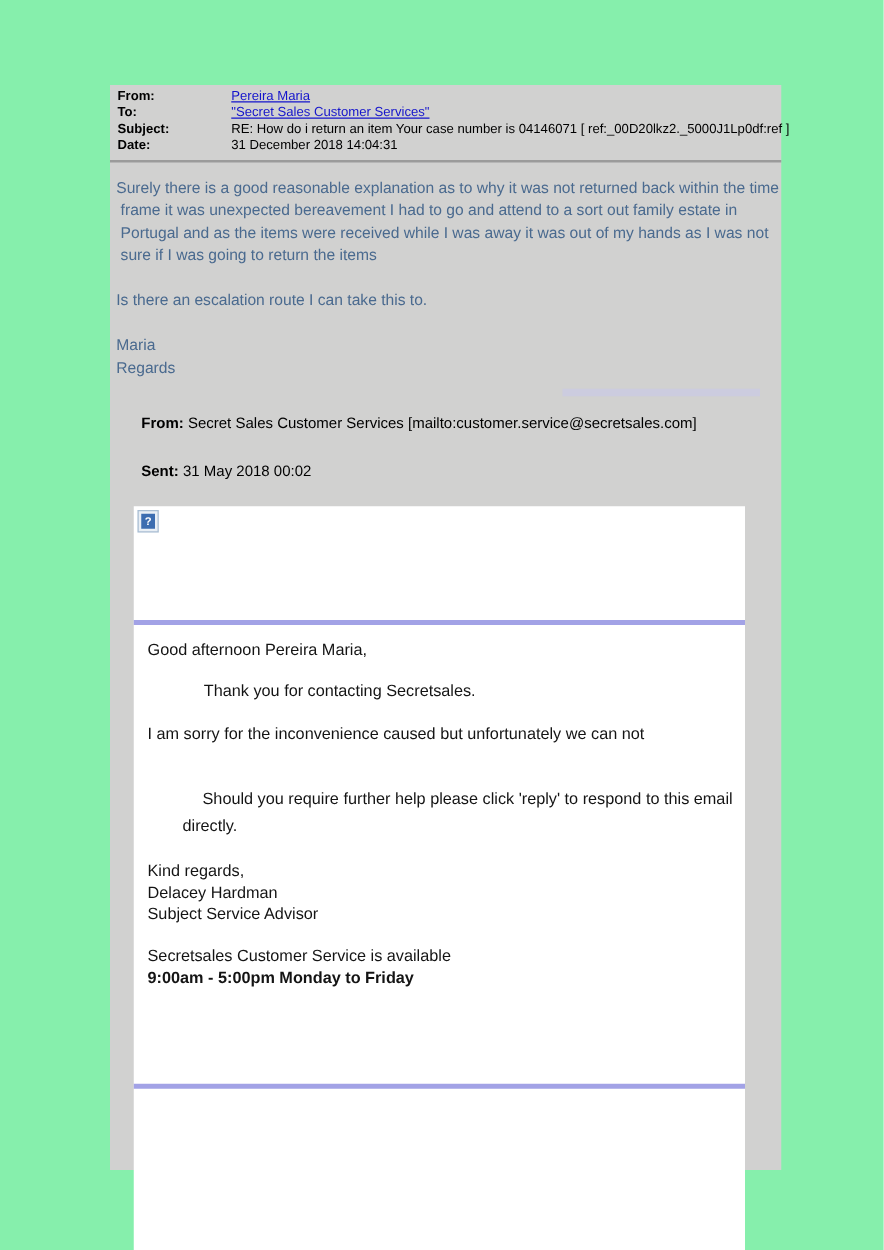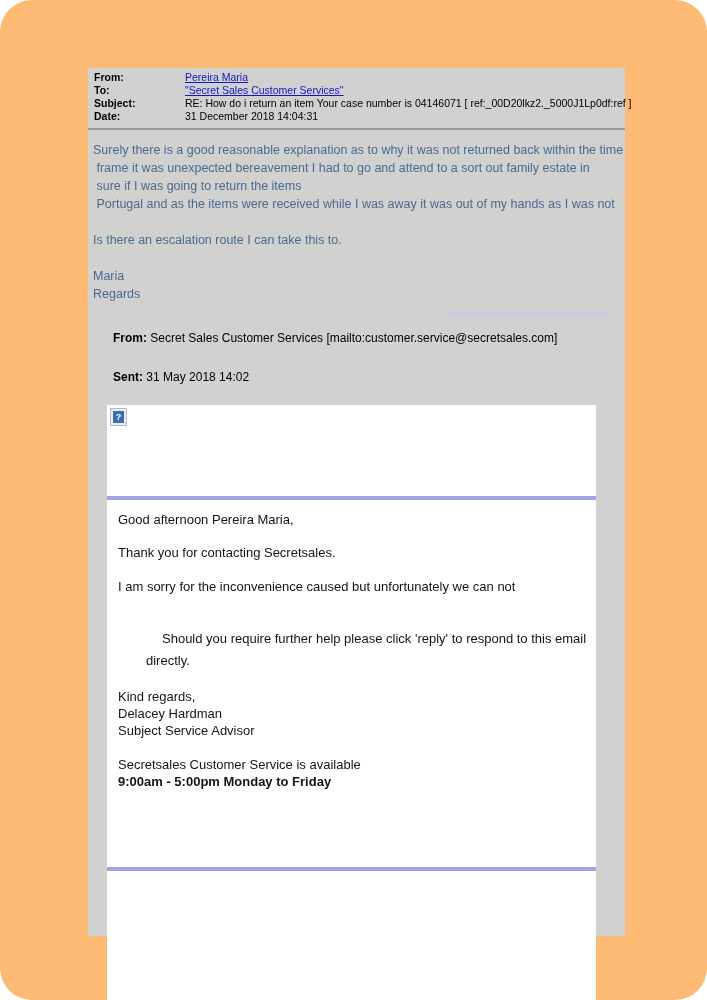--- a/index.html
+++ b/index.html
@@ -1,18 +1,18 @@
 <!DOCTYPE html>
 <html><head>
 <meta charset="utf-8">
 <style>
   * { margin:0; padding:0; box-sizing:border-box; }
   html,body { width:707px; height:1000px; background:#ffffff;
     font-family:"Liberation Sans","DejaVu Sans",sans-serif; }
-  .page { position:relative; width:707px; height:1000px; background:#fdba74; overflow:hidden;border-radius:32px; }
+  .page { position:relative; width:707px; height:1000px; background:#86efac; overflow:hidden; }
 
   
   .gray-band { position:absolute; left:88px; top:68px; width:537px; height:868px; background:#d1d1d0; }
 
   
   .hdr { position:absolute; left:94px; top:71px; width:525px; font-size:10.5px; line-height:13px; color:#000; }
   .hdr-row { display:flex; white-space:pre; }
   .hdr-label { font-weight:bold; width:91px; flex:0 0 91px; }
   .hdr-value { color:#000; }
   .hdr-link { color:#1414cc; text-decoration:underline; cursor:pointer; }
@@ -71,35 +71,35 @@
       <span class="hdr-value">31 December 2018 14:04:31</span>
     </div>
   </div>
   <div class="hdr-sep"></div>
 
   <div class="strip"></div>
 
   <div class="teal-body">
     <div>Surely there is a good reasonable explanation as to why it was not returned back within the time</div>
     <div> frame it was unexpected bereavement I had to go and attend to a sort out family estate in</div>
+    <div> Portugal and as the items were received while I was away it was out of my hands as I was not</div>
     <div> sure if I was going to return the items</div>
-    <div> Portugal and as the items were received while I was away it was out of my hands as I was not</div>
     <div class="teal-gap"></div>
     <div>Is there an escalation route I can take this to.</div>
     <div class="teal-gap"></div>
     <div>Maria</div>
     <div>Regards</div>
   </div>
 
   <div class="quoted">
     <div class="q-row">
       <span class="q-label">From:</span><span> Secret Sales Customer Services [mailto:customer.service@secretsales.com]</span>
     </div>
     <div class="q-row">
-      <span class="q-label">Sent:</span><span> 31 May 2018 14:02</span>
+      <span class="q-label">Sent:</span><span> 31 May 2018 00:02</span>
     </div>
     <div class="q-row">
       <span class="q-label">To:</span><span> Pereira Maria</span>
     </div>
     <div class="q-row">
       <span class="q-label">Subject:</span><span> RE: How do i return an item Your case number is 04146071 [</span>
     </div>
     <div class="q-row">
       <span> ref:_00D20lkz2._5000J1Lp0df:ref ]</span>
     </div>
@@ -108,21 +108,21 @@
   <div class="white-box">
 
     <div class="img-placeholder">
       <div class="q-ic">?</div>
     </div>
 
     <div class="purple-rule rule-1"></div>
 
     <div class="eb-text" style="top:106px;">Good afternoon Pereira Maria,</div>
 
-    <div class="eb-text" style="top:139px;">Thank you for contacting Secretsales.</div>
+    <div class="eb-text" style="top:139px;margin-left:45px;">Thank you for contacting Secretsales.</div>
 
     <div class="eb-text" style="top:173px;">
       <div>I am sorry for the inconvenience caused but unfortunately we can not</div>
     </div>
 
     <div class="eb-text" style="top:225px;margin-left:44px;">Should you require further help please click 'reply' to respond to this email</div>
     <div class="eb-text" style="top:247px;margin-left:28px;"> directly.</div>
 
     <div class="eb-text" style="top:283px;">
       <div>Kind regards,</div>

